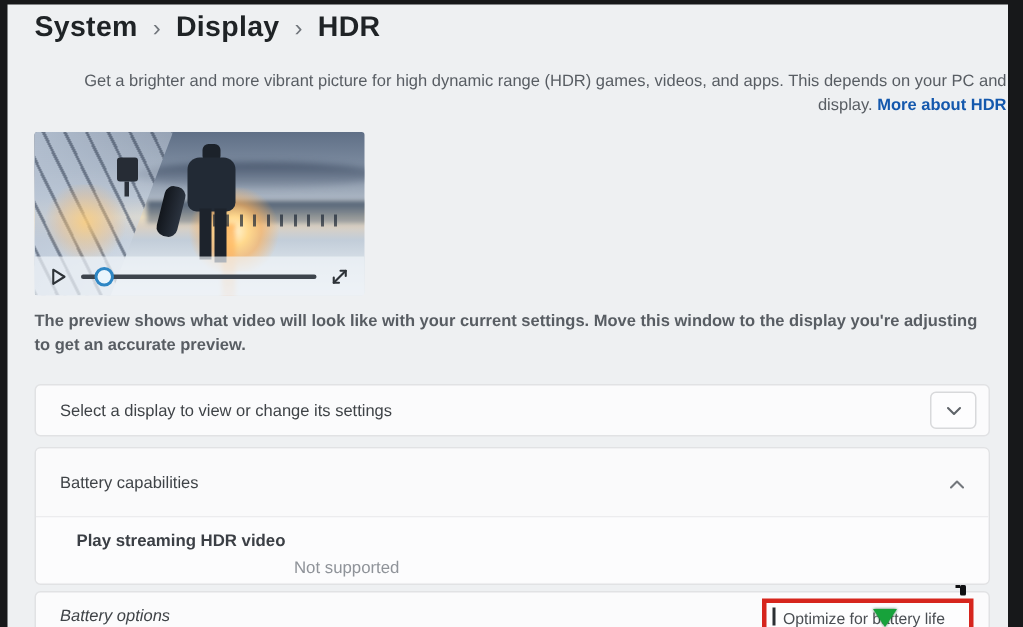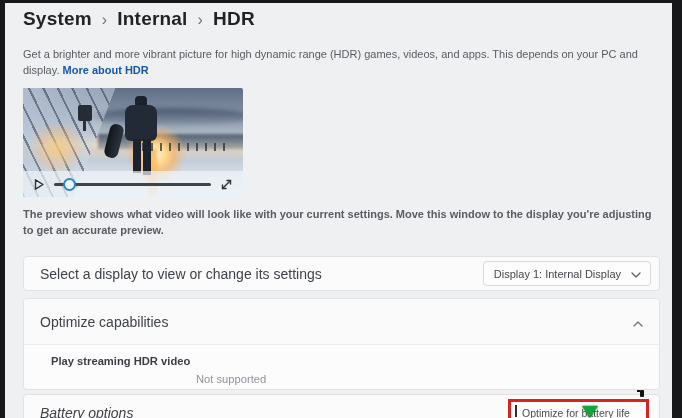--- a/index.html
+++ b/index.html
@@ -20,21 +20,21 @@
     position:absolute; left:18px; top:5px;
     display:flex; align-items:center; gap:10px;
     font-size:19px; font-weight:700; color:#1f2326; letter-spacing:.2px;
   }
   .breadcrumb .sep { font-size:16px; font-weight:400; color:#70757b; padding-top:1px; }
   .crumb { cursor:default; }
 
   
   .intro {
     position:absolute; left:18px; top:44px; width:648px;
-    font-size:11px; line-height:15.5px; color:#585d63;
+    font-size:11px; line-height:15.5px; color:#585d63;text-align:right;
   }
   .intro .link { color:#1458ad; font-weight:700; }
 
   
   .video {
     position:absolute; left:18px; top:85px; width:220px; height:109px;
     border-radius:2px; overflow:hidden;
     background:linear-gradient(180deg,#5f6f86 0%, #7e8da1 22%, #a9b4c2 40%, #e9dcc0 52%, #d9d0c4 58%, #c2cdd9 66%, #dbe3ea 82%, #e8edf2 100%);
   }
   .video .cloud-band {
@@ -102,21 +102,21 @@
   .note {
     position:absolute; left:18px; top:204px; width:632px;
     font-size:11px; line-height:15.5px; color:#585d63;font-weight:bold;
   }
 
   
   .card {
     position:absolute; left:18px; width:637px;
     background:#fbfbfc; border:1px solid #e1e2e4; border-radius:4px;
   }
-  .card-label { font-size:14px; color:#3f4347; }
+  .card-label { font-size:11px; color:#3f4347; }
 
   .card-select { top:253px; height:35px; padding:0 8px 0 16px; display:flex; align-items:center; justify-content:space-between; }
   .dropdown {
     display:flex; align-items:center; gap:10px; height:25px; padding:0 9px 0 10px;
     background:#fdfdfe; border:1px solid #d8d9db; border-radius:4px;
     font-size:11px; color:#44474b; cursor:pointer;
   }
 
   .card-capabilities { top:295px; height:92px; overflow:hidden; }
   .cap-header {
@@ -150,21 +150,21 @@
   .annotation-mark:after { content:""; position:absolute; left:-3px; top:0; width:3px; height:2px; background:#101113; }
 </style>
 </head>
 <body>
 
 <div class="screen">
 
   <div class="breadcrumb">
     <span class="crumb">System</span>
     <span class="sep">›</span>
-    <span class="crumb">Internal</span>
+    <span class="crumb">Display</span>
     <span class="sep">›</span>
     <span class="crumb">HDR</span>
   </div>
 
   <p class="intro"><span>Get a brighter and more vibrant picture for high dynamic range (HDR) games, videos, and apps. This depends on your PC and display.</span>
     <a class="link">More about HDR</a>
   </p>
 
   <div class="video">
     <div class="cloud-band"></div>
@@ -200,32 +200,31 @@
         </svg>
       </span>
     </div>
   </div>
 
   <p class="note">The preview shows what video will look like with your current settings. Move this window to the display you're adjusting to get an accurate preview.</p>
 
   <div class="card card-select">
     <span class="card-label">Select a display to view or change its settings</span>
     <div class="dropdown">
-      <span>Display 1: Internal Display</span>
       <span>
         <svg width="10" height="6" viewBox="0 0 10 6" fill="none" stroke="#5f6469" stroke-width="1.4" stroke-linecap="round" stroke-linejoin="round">
             <path d="M1 1 L5 5 L9 1"></path>
           </svg>
       </span>
     </div>
   </div>
 
   <div class="card card-capabilities">
     <div class="cap-header">
-      <span class="card-label">Optimize capabilities</span>
+      <span class="card-label">Battery capabilities</span>
       <span>
         <svg width="10" height="6" viewBox="0 0 10 6" fill="none" stroke="#73777c" stroke-width="1.4" stroke-linecap="round" stroke-linejoin="round">
             <path d="M1 5 L5 1 L9 5"></path>
           </svg>
       </span>
     </div>
     <div class="cap-body">
       <div class="cap-row">
         <span class="lbl">Play streaming HDR video</span>
         <span class="val">Not supported</span>

